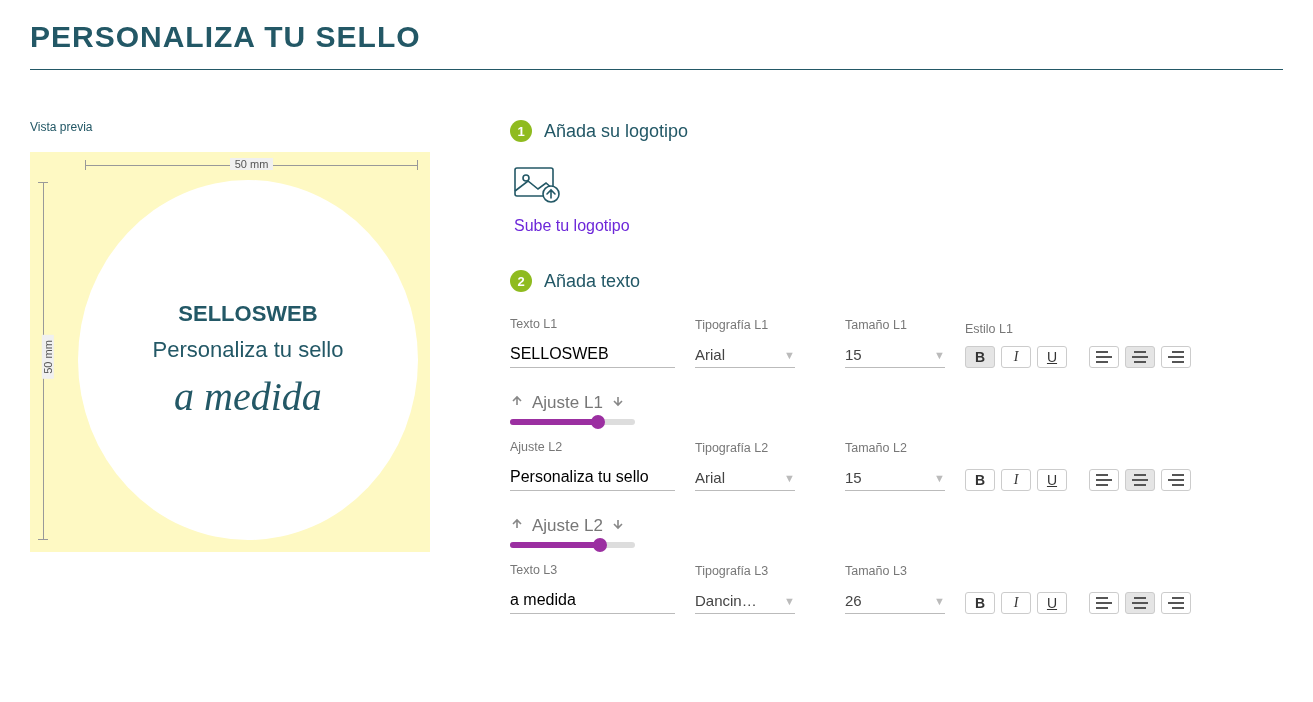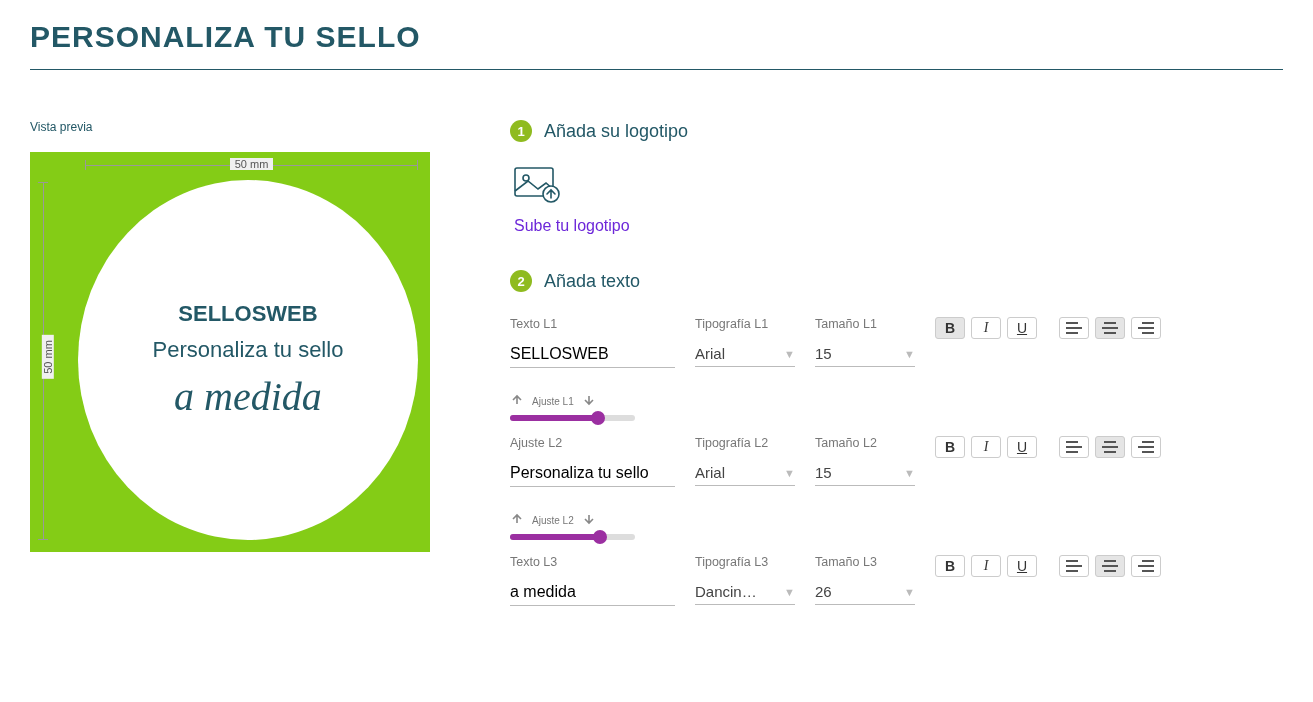--- a/index.html
+++ b/index.html
@@ -2,52 +2,52 @@
 <html><head>
 <meta charset="utf-8">
 <style>
   * { box-sizing: border-box; margin: 0; padding: 0; }
   body { font-family: -apple-system, BlinkMacSystemFont, "Segoe UI", Arial, sans-serif; background: #fff; color: #333; padding: 20px 30px; }
   h1 { color: #235866; font-size: 30px; font-weight: 700; letter-spacing: 1px; padding-bottom: 15px; border-bottom: 1px solid #235866; }
   .cols { display: flex; margin-top: 50px; gap: 80px; }
   .left { width: 400px; }
   .right { flex: 1; }
   .vista { color: #235866; font-size: 12px; margin-bottom: 18px; }
-  .preview-box { background: #84cc16; position: relative; width: 400px; height: 400px; }
+  .preview-box { background: #fef9c3; position: relative; width: 400px; height: 400px; }
   .top-dim { position: absolute; top: 8px; left: 55px; right: 12px; text-align: center; font-size: 11px; color: #555; border-left:1px solid #999; border-right:1px solid #999; height:10px; }
   .top-dim::before { content:""; position:absolute; left:0; right:0; top:5px; border-top:1px solid #999; }
   .top-dim span { position: relative; background:#f0f0f0; padding:0 5px; top:-2px; }
   .left-dim { position: absolute; top: 30px; bottom: 12px; left: 8px; width:10px; border-top:1px solid #999; border-bottom:1px solid #999; }
   .left-dim::before { content:""; position:absolute; top:0; bottom:0; left:5px; border-left:1px solid #999; }
   .left-dim span { position:absolute; top:50%; left:-12px; transform: rotate(-90deg) translateX(10px); font-size:11px; color:#555; background:#f0f0f0; padding:0 5px; white-space:nowrap; }
   .stamp { position: absolute; top: 28px; left: 48px; right: 12px; bottom: 12px; background: #fff; border-radius: 50%; display: flex; flex-direction: column; align-items: center; justify-content: center; }
   .s1 { color:#235866; font-weight:700; font-size:22px; font-family: Arial, sans-serif; }
   .s2 { color:#235866; font-size:22px; font-family: Arial, sans-serif; margin-top:10px;}
   .s3 { color:#235866; font-size:40px; font-family: "Brush Script MT", cursive; font-style: italic; margin-top:10px;}
   .step { display:flex; align-items:center; gap:12px; margin-bottom: 25px; }
   .step .num { width:22px; height:22px; border-radius:50%; background:#8fbb1f; color:#fff; font-size:13px; font-weight:bold; display:flex; align-items:center; justify-content:center; }
   .step .lbl { color:#235866; font-size:18px; }
   .upload-area { margin-left: 4px; margin-bottom: 35px; cursor:pointer; }
   .upload-icon { margin-bottom: 10px; }
   .upload-text { color:#6d28d9; font-size:16px; }
-  .row { display:flex; gap:20px; align-items:flex-start; margin-bottom: 8px; }
+  .row { display:flex; gap:20px; align-items:flex-end; margin-bottom: 8px; }
   .field { display:flex; flex-direction:column; }
   .field.texto { width: 165px; }
   .field.tipo { width: 100px; }
-  .field.tam { width: 100px; }
+  .field.tam { width: 100px; margin-left: 30px; }
   .field.estilo { flex:1; }
   .flabel { font-size: 12.5px; color:#777; margin-bottom: 10px; }
   .uinput { border:none; border-bottom:1px solid #bbb; font-size:16px; padding: 4px 0; outline:none; width:100%; background:transparent; }
   .sel { border:none; border-bottom:1px solid #bbb; font-size:15px; padding: 4px 0; display:flex; align-items:center; justify-content:space-between; cursor:pointer; color:#444; }
   .sel .tri { color:#bbb; font-size:11px; }
   .stylebtns { display:flex; gap:6px; }
   .sbtn { width:30px; height:22px; border:1px solid #ccc; border-radius:3px; background:#fff; display:flex; align-items:center; justify-content:center; cursor:pointer; font-size:14px; }
   .sbtn.active { background:#e5e5e5; }
   .sbtn svg { width:16px; height:12px; }
-  .adjust { margin-top: 25px; margin-bottom: 6px; display:flex; align-items:center; gap:8px; font-size:10px; color:#777; }
+  .adjust { margin-top: 25px; margin-bottom: 6px; display:flex; align-items:center; gap:8px; font-size:17px; color:#777; }
   .arr { cursor:pointer; color:#888; }
   .slider { width: 125px; height: 6px; background:#ddd; border-radius:4px; position:relative; margin-bottom: 15px; }
   .slider .fill { position:absolute; left:0; top:0; bottom:0; border-radius:4px; background:#9b2fa1; }
   .slider .thumb { position:absolute; top:-4px; width:14px; height:14px; border-radius:50%; background:#9b2fa1; margin-left:-7px; cursor:pointer; }
   .ellipsis { white-space:nowrap; overflow:hidden; text-overflow:ellipsis; max-width:75px; display:inline-block; }
 </style>
 </head>
 <body>
 
 <h1>PERSONALIZA TU SELLO</h1>
@@ -105,20 +105,21 @@
             </div>
     </div>
     <div class="field tam">
       <div class="flabel">Tamaño L1</div>
       <div class="sel">
               <span>15</span>
               <span class="tri">▼</span>
             </div>
     </div>
     <div class="field estilo">
+      <div class="flabel">Estilo L1</div>
       <div class="stylebtns">
         <div class="sbtn active">
                 <b>B</b>
               </div>
         <div class="sbtn">
                 <i style="font-family:serif">I</i>
               </div>
         <div class="sbtn">
                 <span style="text-decoration:underline">U</span>
               </div>

